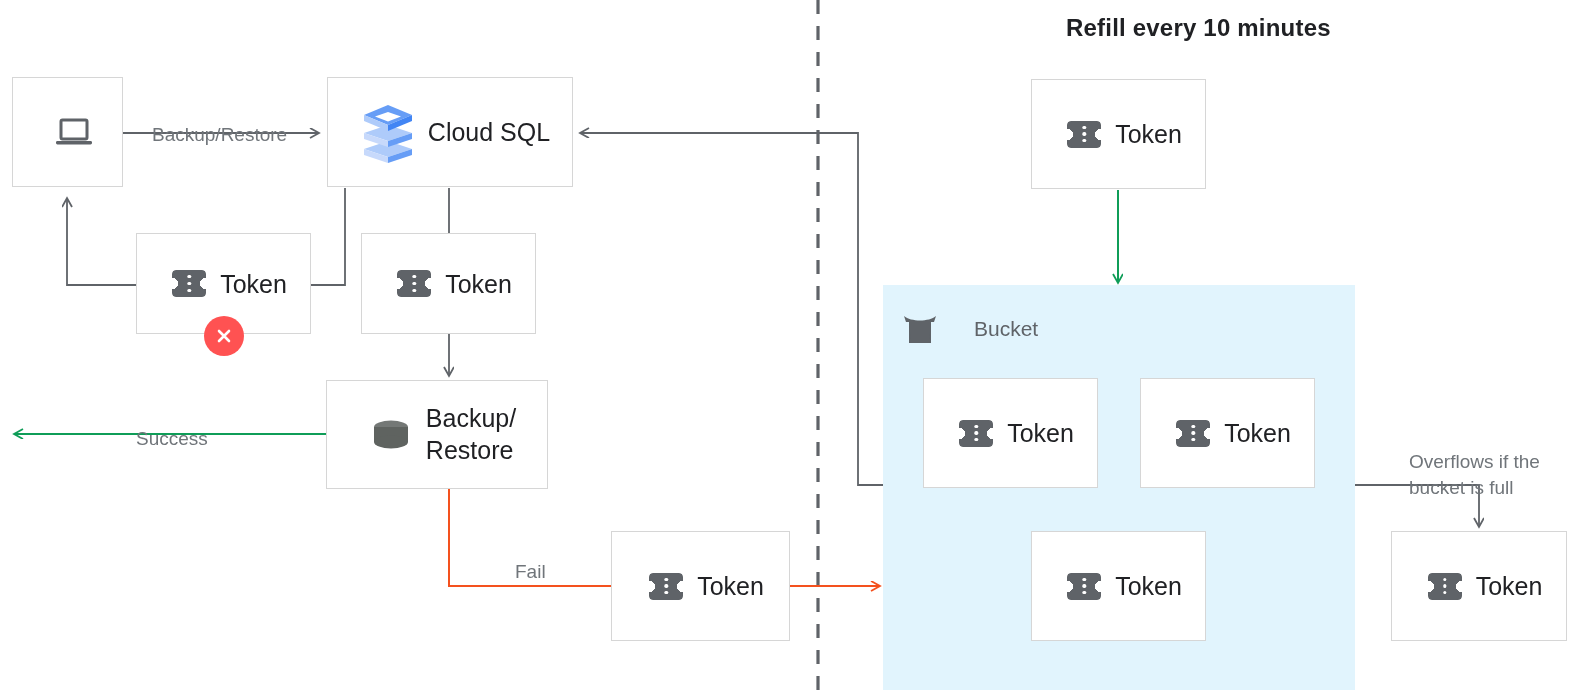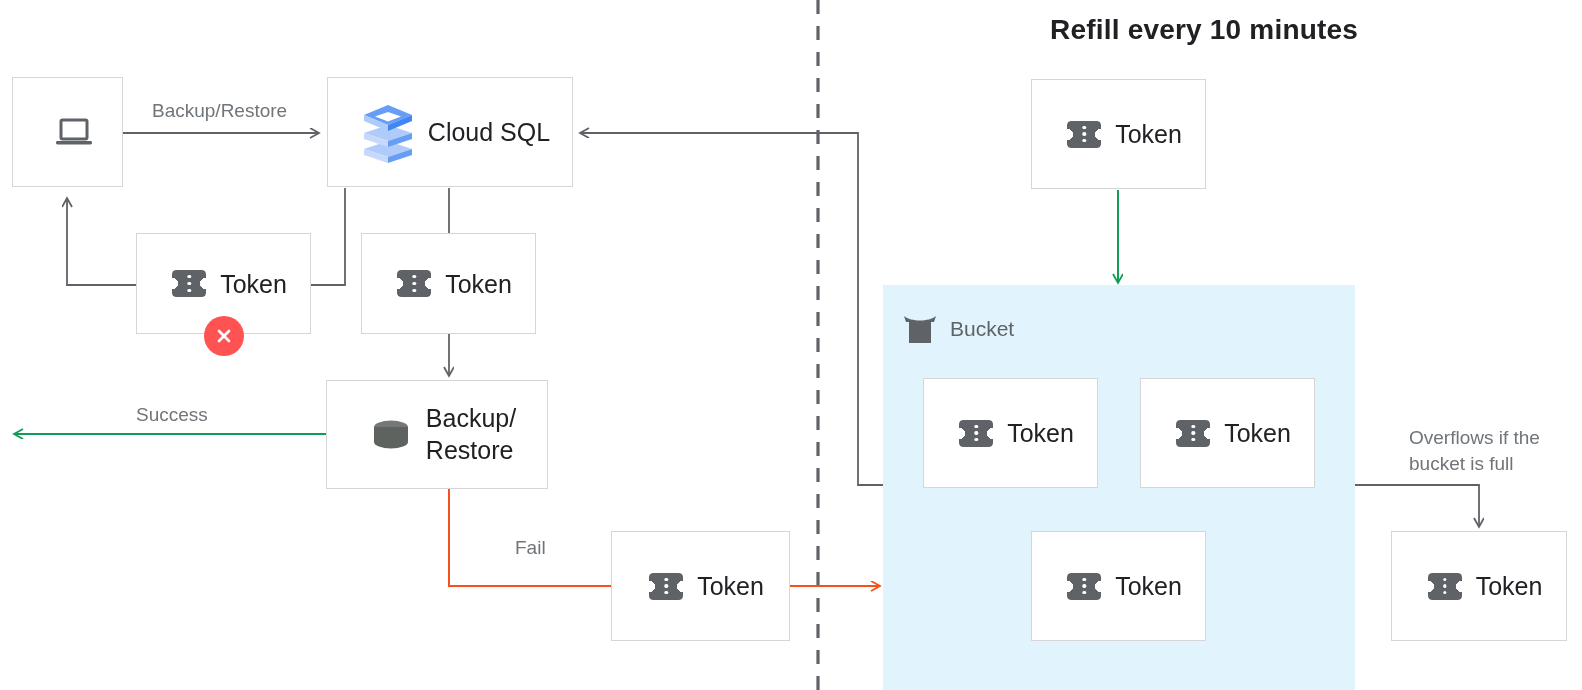--- a/index.html
+++ b/index.html
@@ -24,26 +24,26 @@
   .tok i{position:absolute;left:50%;width:3.4px;height:3.4px;border-radius:50%;background:#fff;
          transform:translateX(-50%);}
   .tok i:nth-child(1){top:5px;}
   .tok i:nth-child(2){top:11.8px;}
   .tok i:nth-child(3){top:18.6px;}
 
   .badge-x{position:absolute;width:40px;height:40px;border-radius:50%;background:#ff5252;
            display:flex;align-items:center;justify-content:center;}
   .badge-x svg{display:block;}
 
-  .areaTitle{position:absolute;font-size:28px;font-weight:bold;color:#202124;letter-spacing:.2px;}
+  .areaTitle{position:absolute;font-size:24px;font-weight:bold;color:#202124;letter-spacing:.2px;margin-left:16px;}
   .bucketRegion{position:absolute;background:#e1f4fd;}
   .bucketTag{position:absolute;display:flex;align-items:center;gap:11px;}
-  .bucketTag span{font-size:21px;color:#5f6368;}
-
-  .edgeLabel{position:absolute;font-size:19px;color:#70757a;line-height:1.35;}
+  .bucketTag span{font-size:21px;color:#5f6368;margin-left:24px;}
+
+  .edgeLabel{position:absolute;font-size:19px;color:#70757a;line-height:1.35;margin-top:24px;}
 </style>
 </head>
 <body>
 
 <div id="stage">
 
   <svg class="lines" viewBox="0 0 1582 690">
     <defs>
       <marker id="ahGray" markerWidth="12" markerHeight="12" refX="10" refY="5" orient="auto" markerUnits="userSpaceOnUse">
         <path d="M1,0 L10,5 L1,10" fill="none" stroke="#5f6368" stroke-width="1.8"></path>

